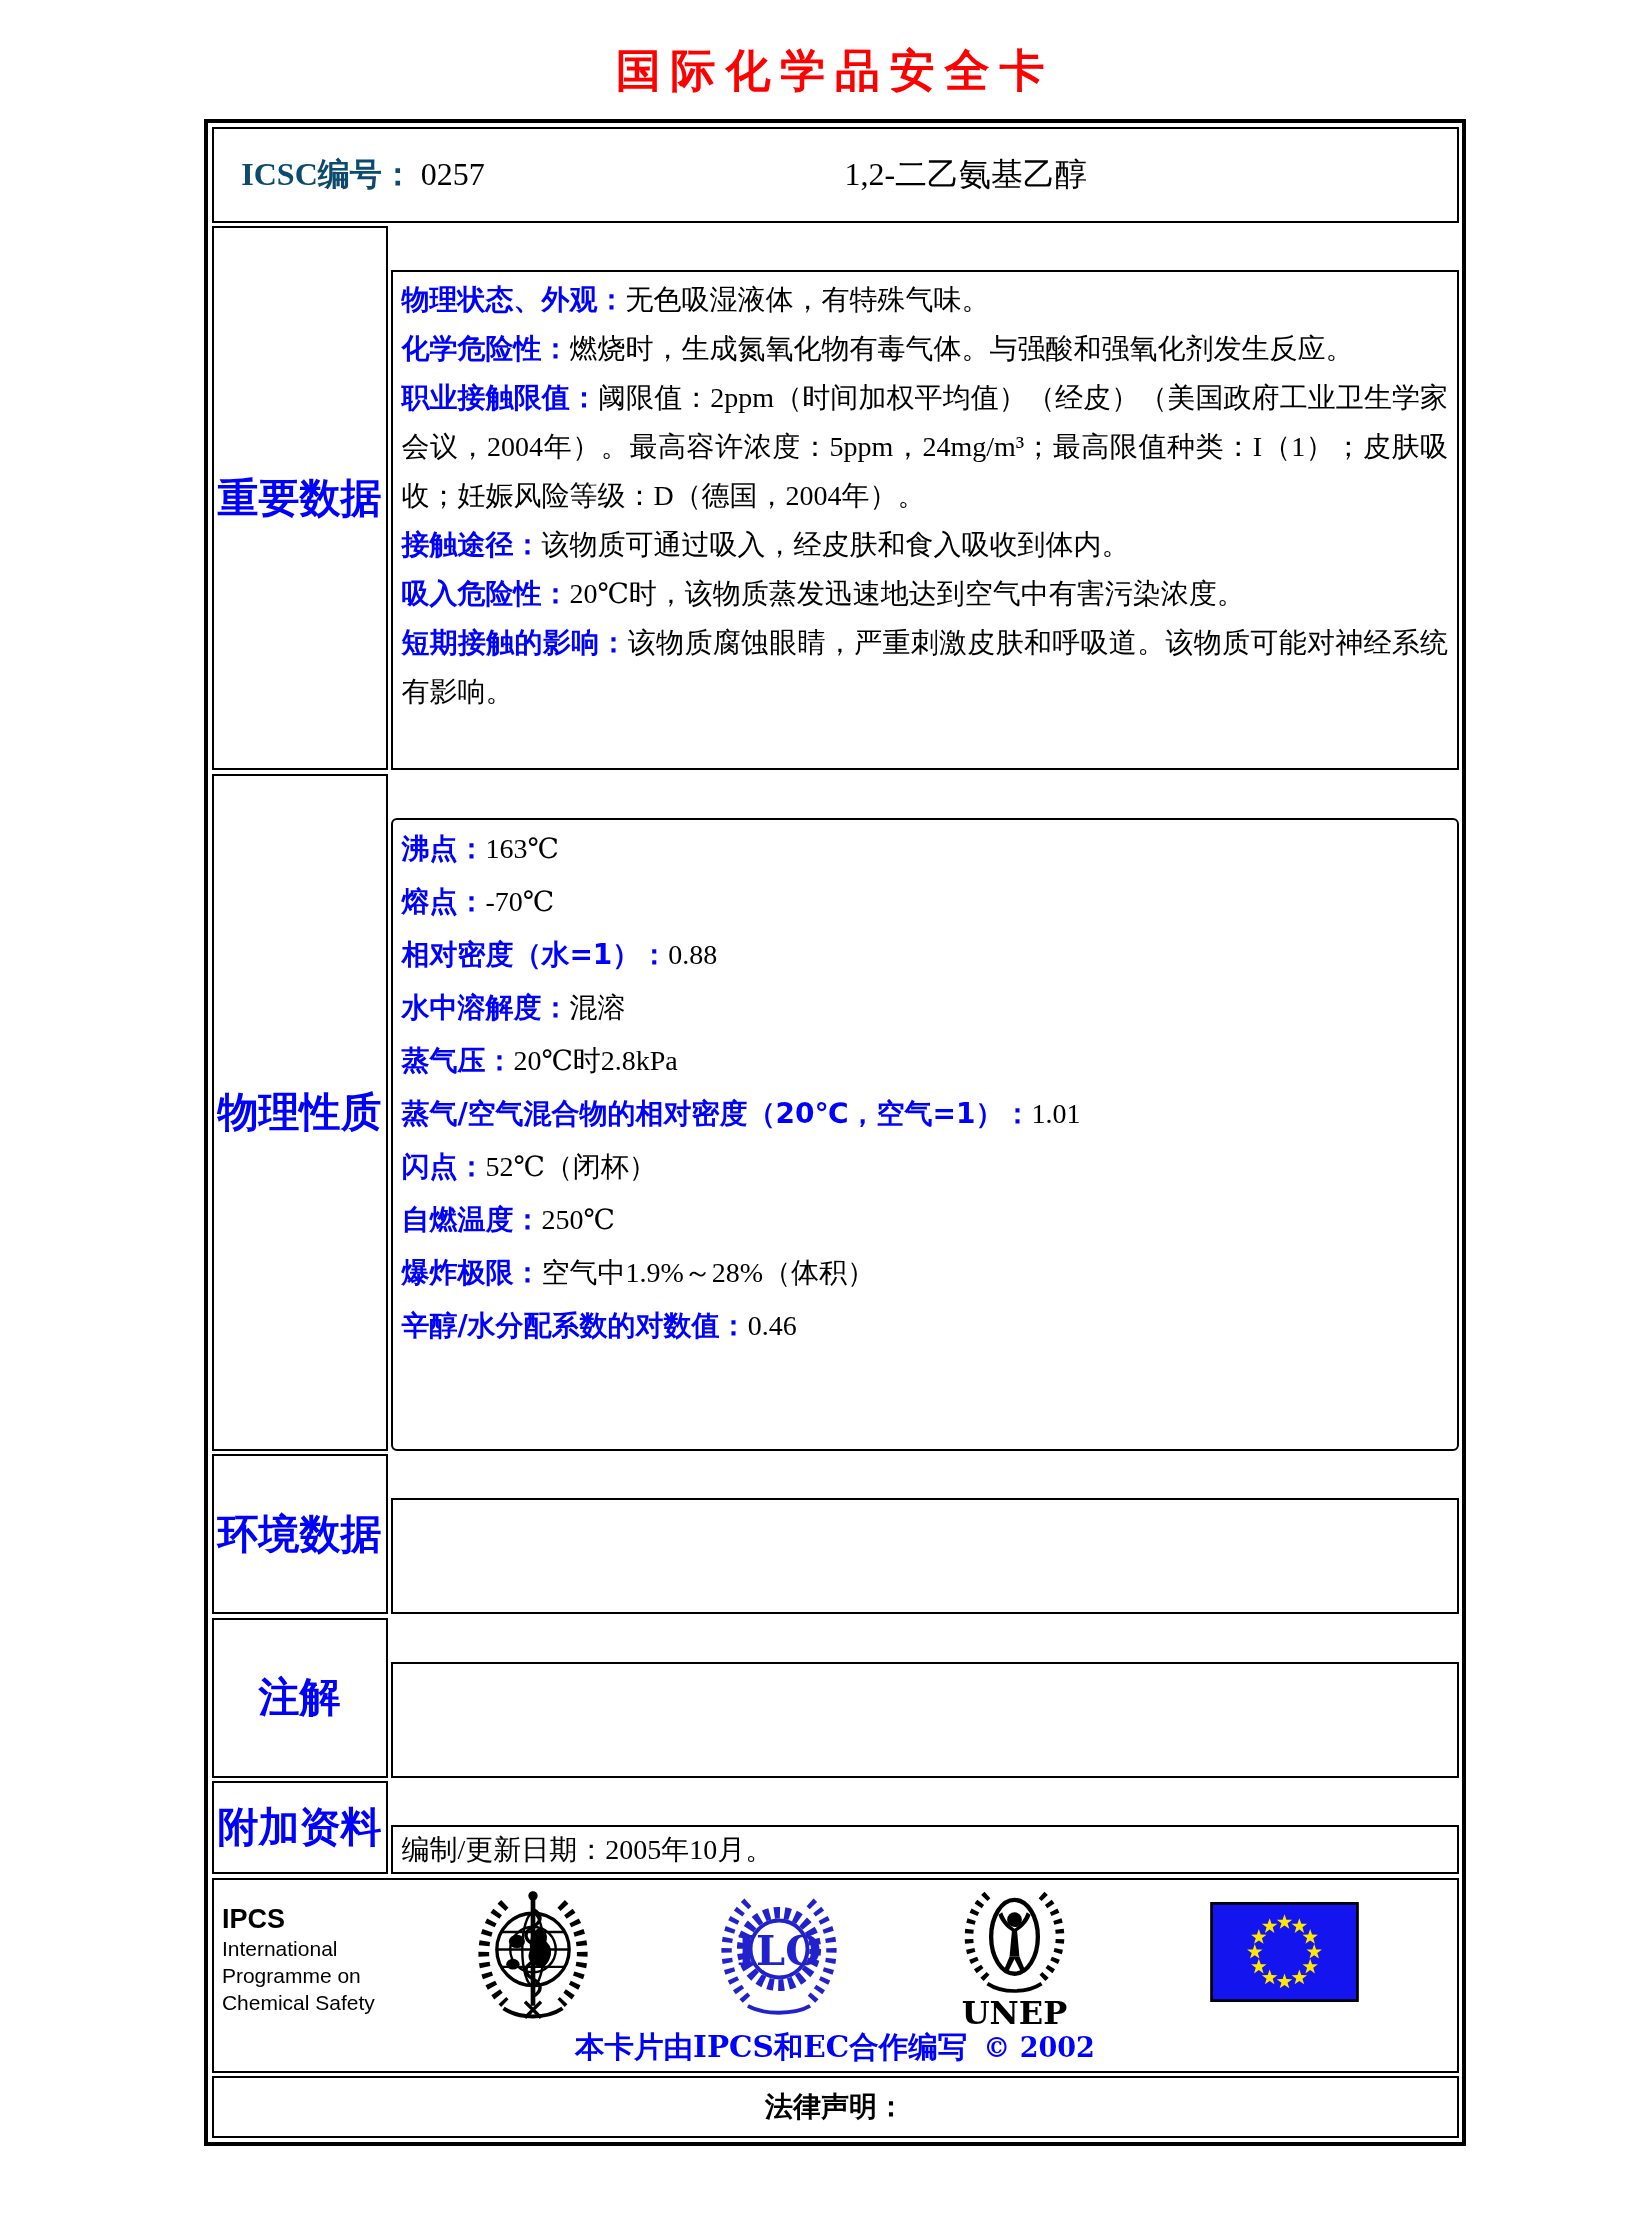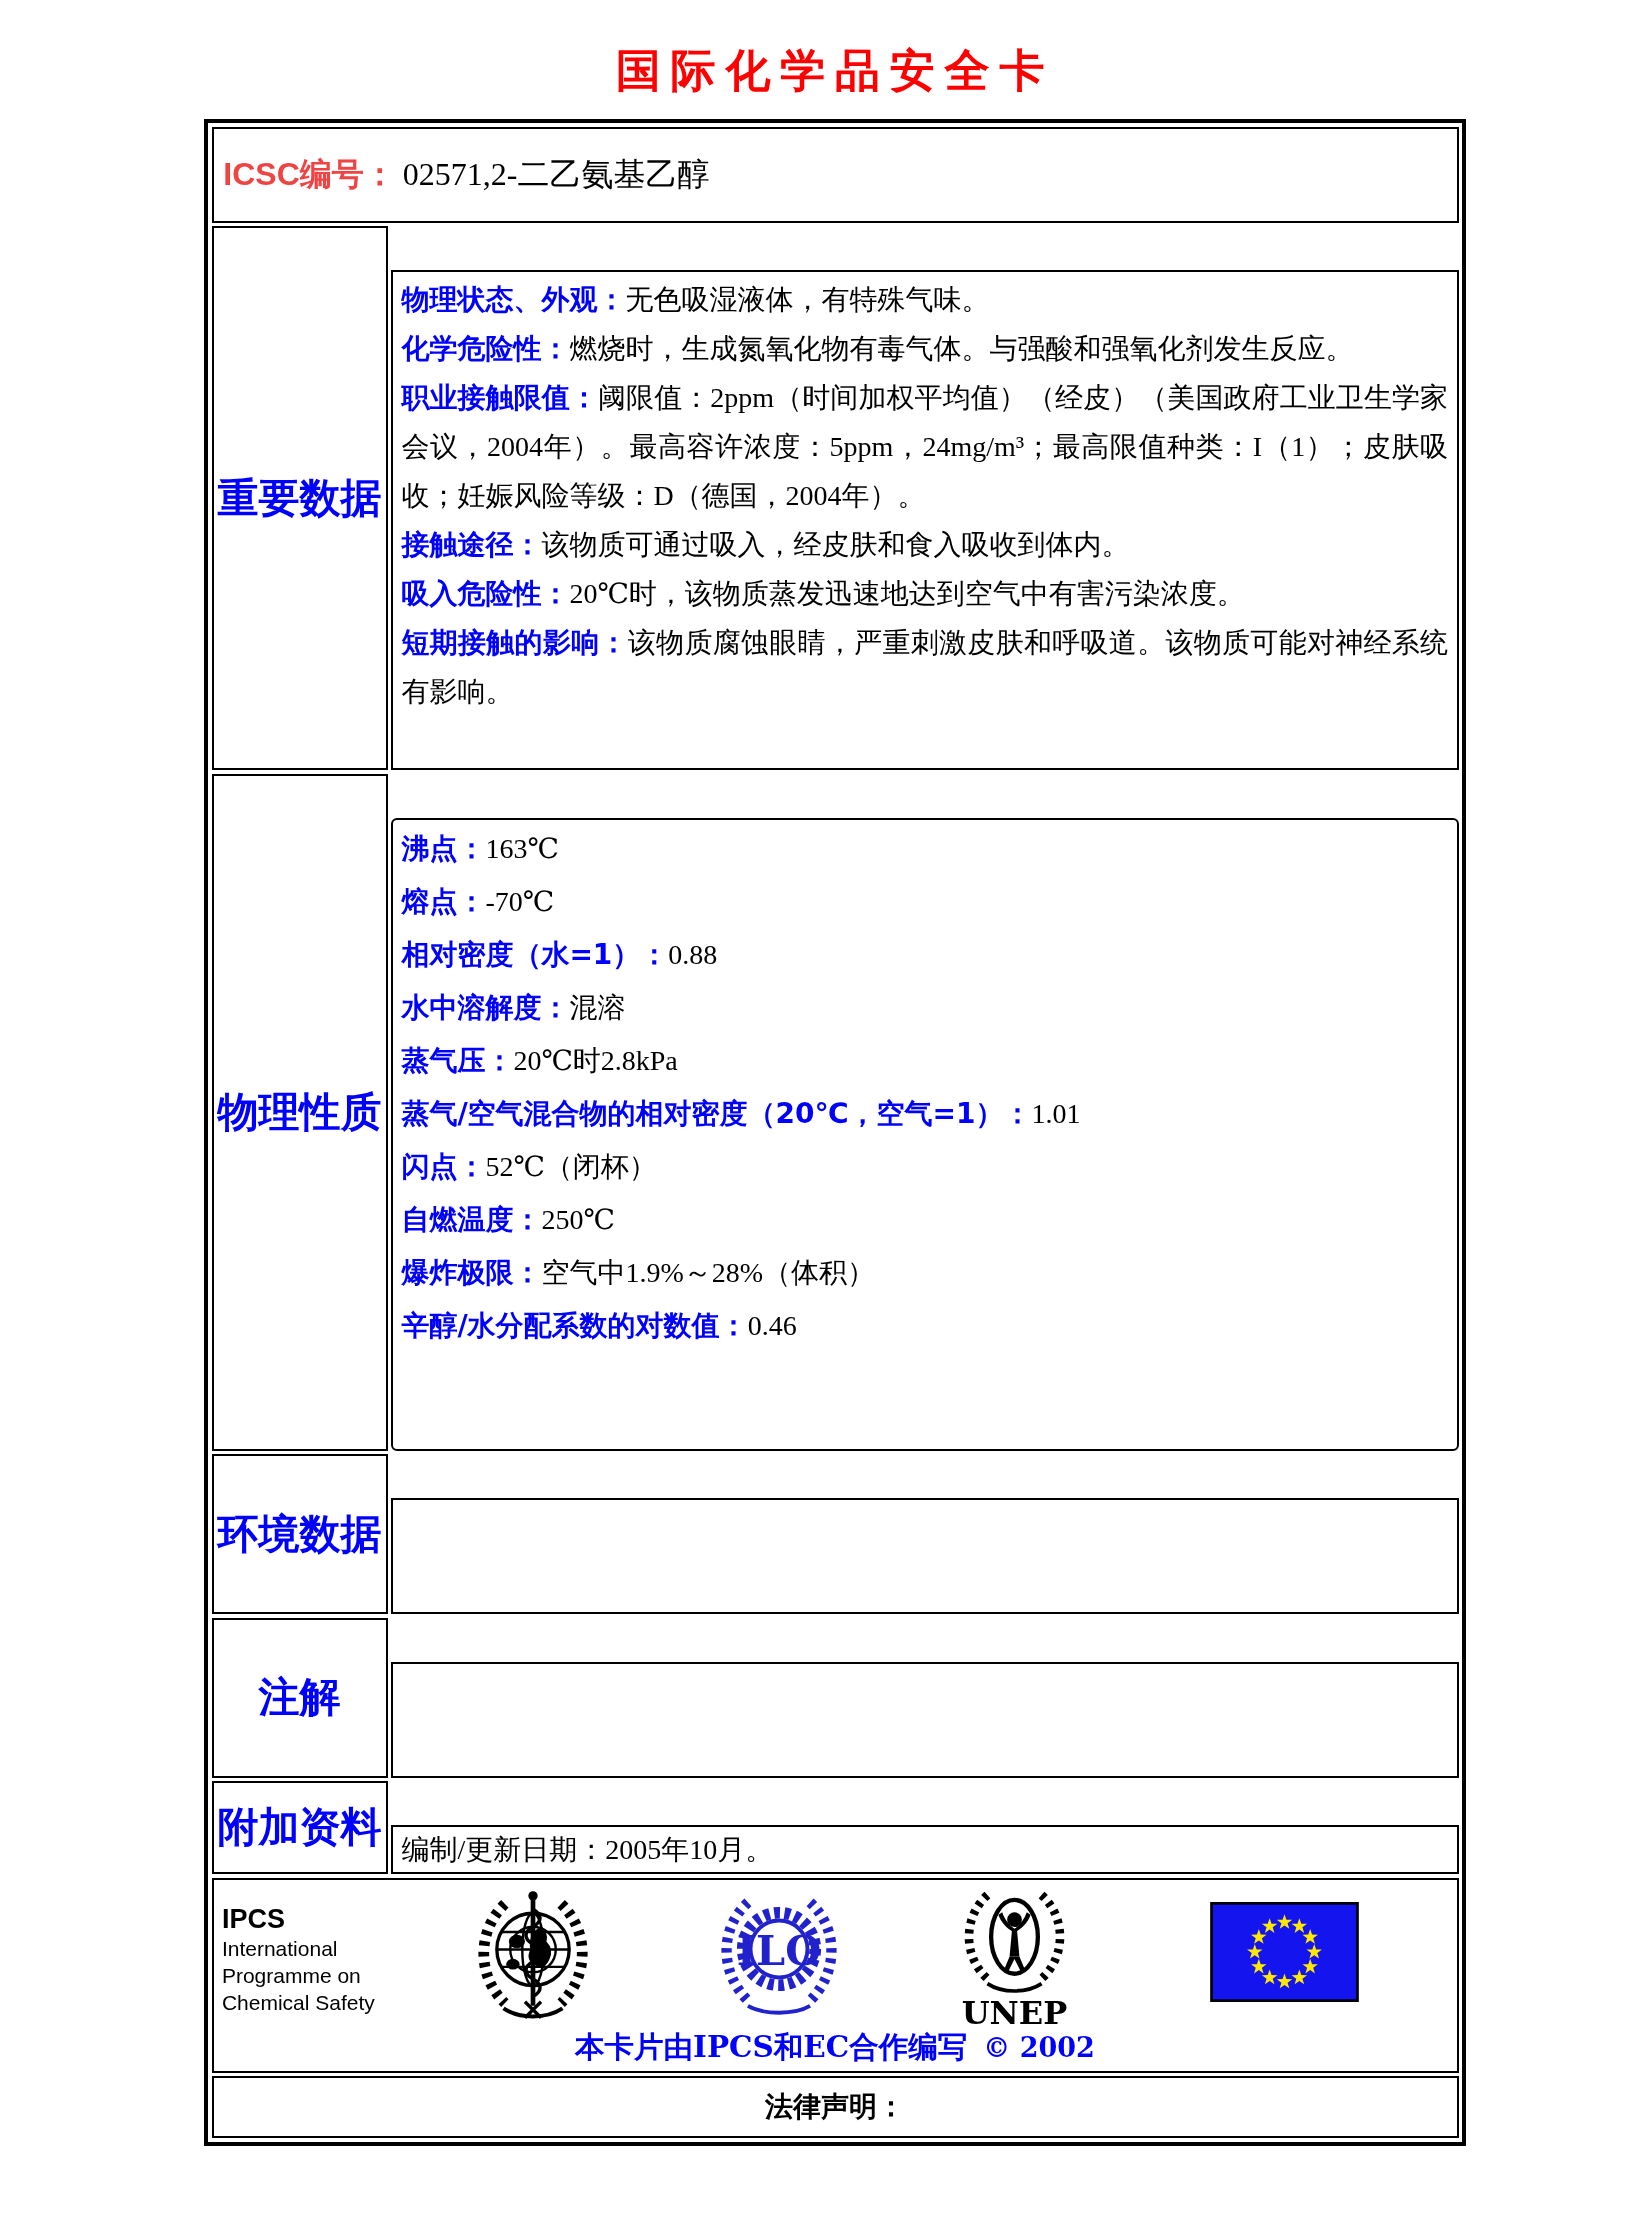--- a/index.html
+++ b/index.html
@@ -25,25 +25,25 @@
   .cell{border:2.1px solid #000;box-sizing:border-box;background:#fff;}
   .full{flex:1;display:flex;align-items:center;padding:0 9.8px;}
   .label-cell{
     flex:0 0 176px;display:flex;align-items:center;justify-content:center;
     font-family:"DejaVu Sans","Liberation Sans",sans-serif;
     font-weight:bold;font-size:41px;color:#0000ff;text-align:center;
   }
   .content-cell{flex:1;padding:2.8px 8.4px;margin-top:44px;}
   .hdr-row .cell{height:96px;}
   .hdr-label{
-    font-family:Liberation Sans, sans-serif;
-    font-weight:bold;font-size:32px;color:#ef4444;white-space:pre;
+    font-family:Liberation Serif, serif;
+    font-weight:bold;font-size:32px;color:#0c4a6e;white-space:pre;margin-left:18px;
   }
   .hdr-num{font-size:32px;margin-left:7px;}
-  .hdr-name{flex:1;text-align:left;font-size:32px;}
+  .hdr-name{flex:1;text-align:center;font-size:32px;}
   .imp .content-cell{min-height:500px;}
   .imp p{margin:0;font-size:28px;line-height:49px;text-align:justify;}
   .blbl{
     font-family:"DejaVu Sans","Liberation Sans",sans-serif;
     font-weight:bold;color:#0000ff;
   }
   .phys .content-cell{min-height:633px;border-radius:6px;}
   .prop-line{font-size:28px;line-height:53px;white-space:nowrap;}
   .env .content-cell{min-height:116px;}
   .note .content-cell{min-height:116px;}

